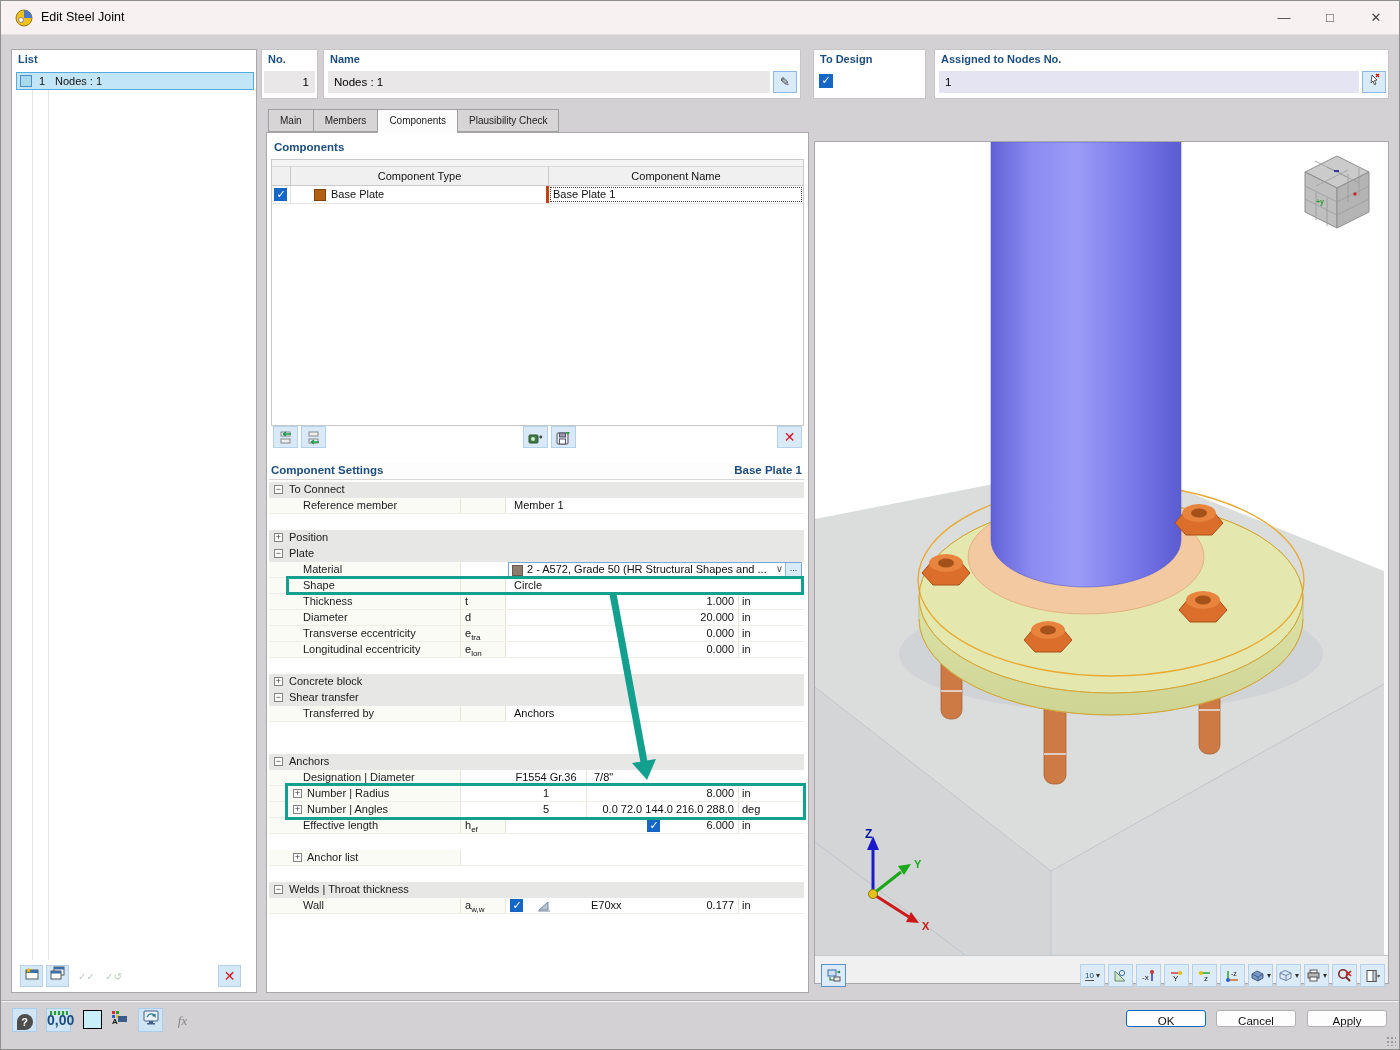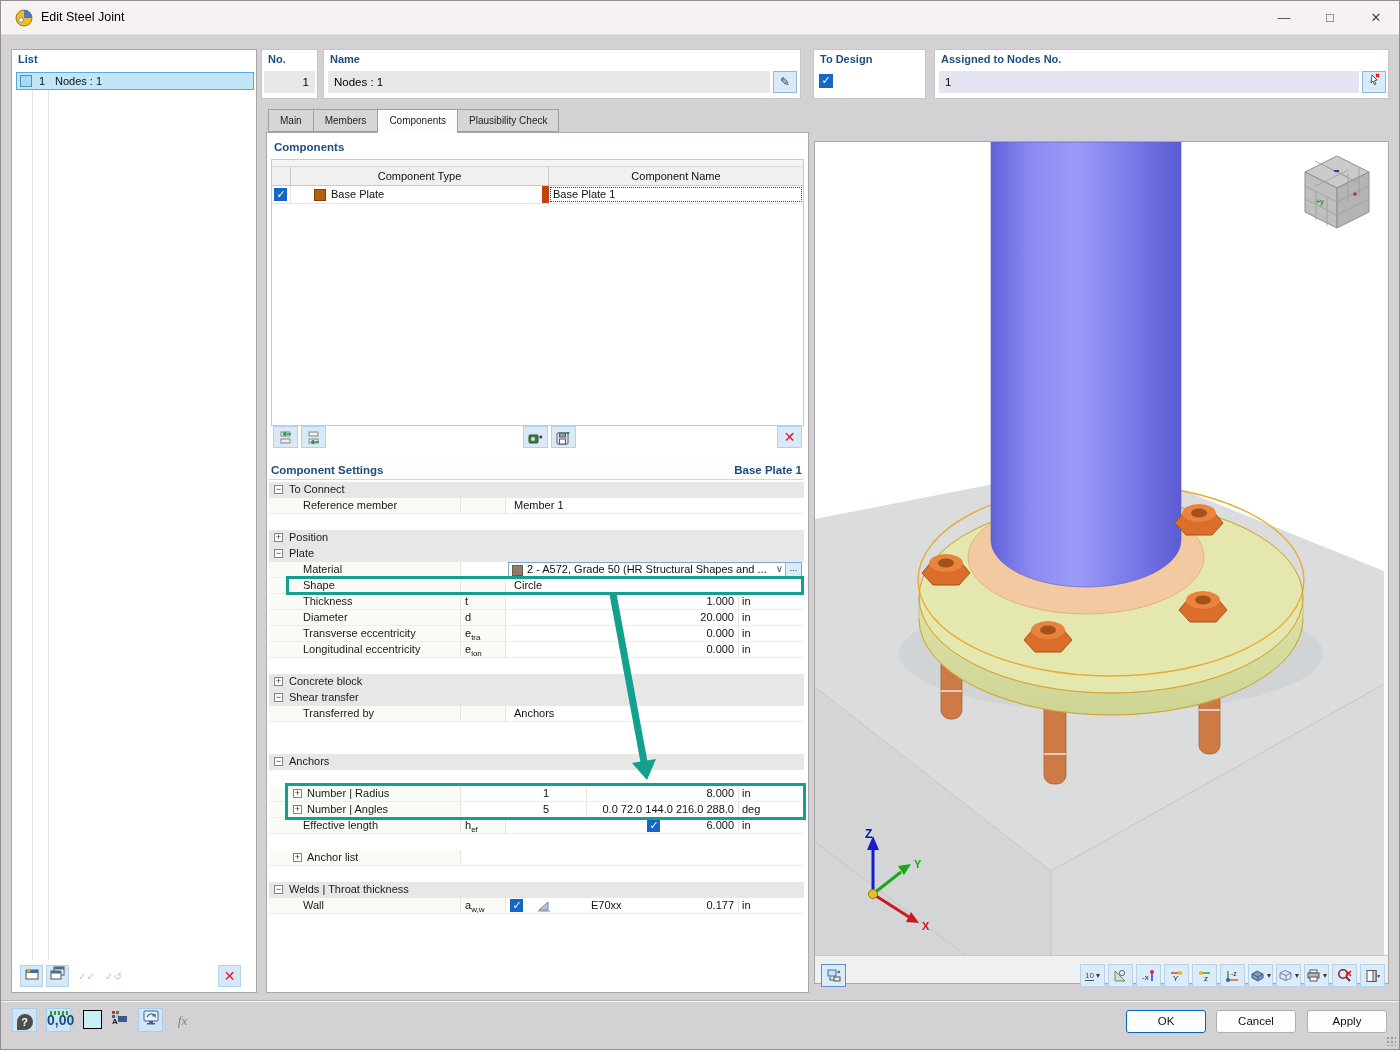--- a/index.html
+++ b/index.html
@@ -34,21 +34,21 @@
   
   .ctable{position:absolute;left:270px;top:158px;width:533px;border:1px solid #c9c9c9;background:#fff;}
   .t-strip{height:7px;background:#f3f3f3;border-bottom:1px solid #d9d9d9;}
   .t-head{display:flex;height:19px;background:#f0f0f0;border-bottom:1px solid #c9c9c9;font-size:11px;}
   .t-head div{line-height:18px;text-align:center;}
   .th-c{width:19px;border-right:1px solid #c9c9c9;}
   .th-type{width:258px;border-right:1px solid #c9c9c9;}
   .th-name{flex:1;}
   .t-row{display:flex;height:18px;font-size:11px;border-bottom:1px solid #e4e4e4;}
   .tr-c{width:19px;position:relative;border-right:1px solid #e4e4e4;}
-  .tr-type{width:258px;position:relative;line-height:17px;padding-left:40px;border-right:7px solid #c2410c;}
+  .tr-type{width:258px;position:relative;line-height:17px;padding-left:40px;border-right:3px solid #c2410c;}
   .swatch{position:absolute;left:23px;top:3px;width:12px;height:12px;background:#b26011;border:1px solid #7a4208;}
   .tr-name{flex:1;line-height:17px;padding-left:4px;outline:1px dotted #444;outline-offset:-2px;}
   
   .cbtn{position:absolute;width:25px;height:22px;background:#d9e9f7;border:1px solid #b5d2ec;text-align:center;line-height:20px;}
   .cbtn svg{vertical-align:middle;}
   .redx{color:#e01222;font-weight:bold;font-size:14px;line-height:20px;}
   
   .shead{position:absolute;left:268px;top:462px;width:535px;height:17px;border-bottom:1px solid #d6d6d6;background:#fdfdfd;}
   .shead .r{position:absolute;right:2px;top:1px;font-size:11.5px;font-weight:bold;color:#1d4d7c;}
   .shead .l{position:absolute;left:2px;top:1px;font-size:11.5px;font-weight:bold;color:#1d4d7c;}
@@ -91,21 +91,21 @@
   .lbtn{position:absolute;width:23px;height:22px;background:#d4e8f8;border:1px solid #b5d2ec;text-align:center;line-height:20px;font-size:11px;}
   .lbtn.dis{background:transparent;border-color:transparent;opacity:.45;}
   
   .vp{position:absolute;left:813px;top:140px;width:575px;height:843px;border:1px solid #a8a8a8;background:#fff;}
   .vptb{position:absolute;left:0;bottom:0;width:573px;height:28px;background:#f1f0f0;border-top:1px solid #c8c8c8;display:flex;align-items:center;padding:0 3px;}
   .vbtn{height:23px;min-width:25px;background:#dcebf8;border:1px solid #b5d2ec;margin-left:3px;display:flex;align-items:center;justify-content:center;font-size:10px;position:relative;margin-top:12px;}
   .vbtn .da{font-size:8px;color:#333;margin-left:2px;}
   .vsp{flex:1;}
   
   .fsep{position:absolute;left:0;top:999px;width:100%;height:2px;border-top:1px solid #b3b1b3;border-bottom:1px solid #f5f5f5;}
-  .fbtn{position:absolute;top:1009px;width:80px;height:23px;background:#fdfdfd;border:1px solid #b0b0b0;border-radius:3px;text-align:center;line-height:21px;font-size:11.5px;}
+  .fbtn{position:absolute;top:1009px;width:80px;height:17px;background:#fdfdfd;border:1px solid #b0b0b0;border-radius:3px;text-align:center;line-height:21px;font-size:11.5px;}
   .fbtn.def{border:1.5px solid #0067c0;}
   .ftool{position:absolute;top:1007px;width:25px;height:24px;text-align:center;line-height:23px;}
   .ftool.blue{background:#cfe4f5;border:1px solid #aacdeb;}
   .grip{position:absolute;right:3px;bottom:3px;width:10px;height:10px;
         background-image:radial-gradient(#9a9a9a 1px,transparent 1.1px);background-size:4px 4px;}
 </style>
 </head>
 <body>
 
 <div class="win">
@@ -341,20 +341,27 @@
     <div class="srow it" style="top:224px">
       <div class="cl"></div>
         <div class="cs"></div>
       <span class="lab">Transferred by</span>
       <span class="valL">Anchors</span>
     </div>
     <div class="srow" style="top:256px"></div>
     <div class="srow g" style="top:272px">
       <span class="exp">−</span>
       <span class="glab">Anchors</span>
+    </div>
+    <div class="srow it" style="top:288px">
+      <div class="cl"></div>
+      <span class="lab">Designation | Diameter</span>
+      <span class="valA">F1554 Gr.36</span>
+      <span class="valB">7/8"</span>
+        <i class="vlb"></i>
     </div>
     <div class="srow it" style="top:304px">
       <div class="cl"></div>
       <span class="exp sub">+</span>
       <span class="lab sub2">Number | Radius</span>
       <span class="valA">1</span>
       <span class="num">8.000</span>
       <span class="unit">in</span>
         <i class="vl"></i>
         <i class="vlb"></i>

